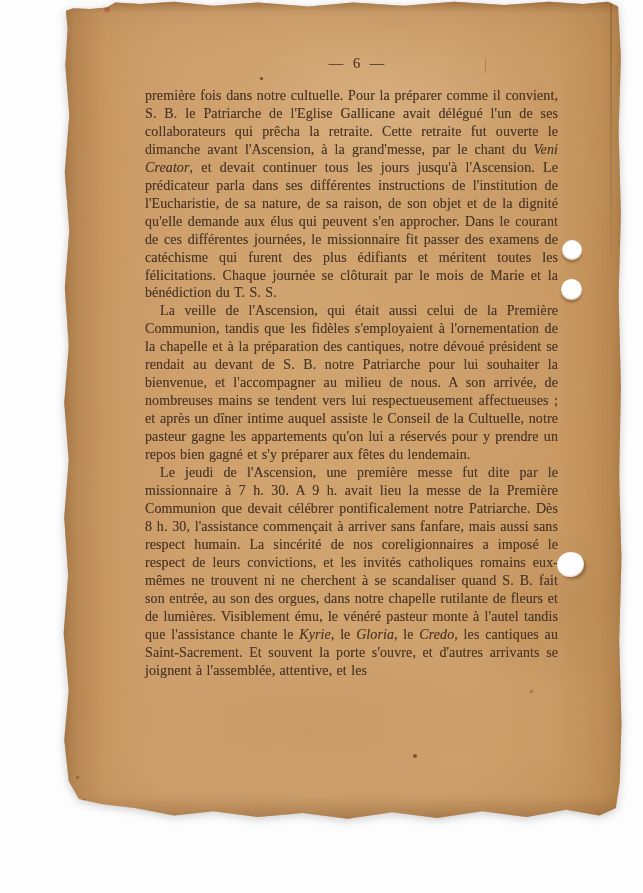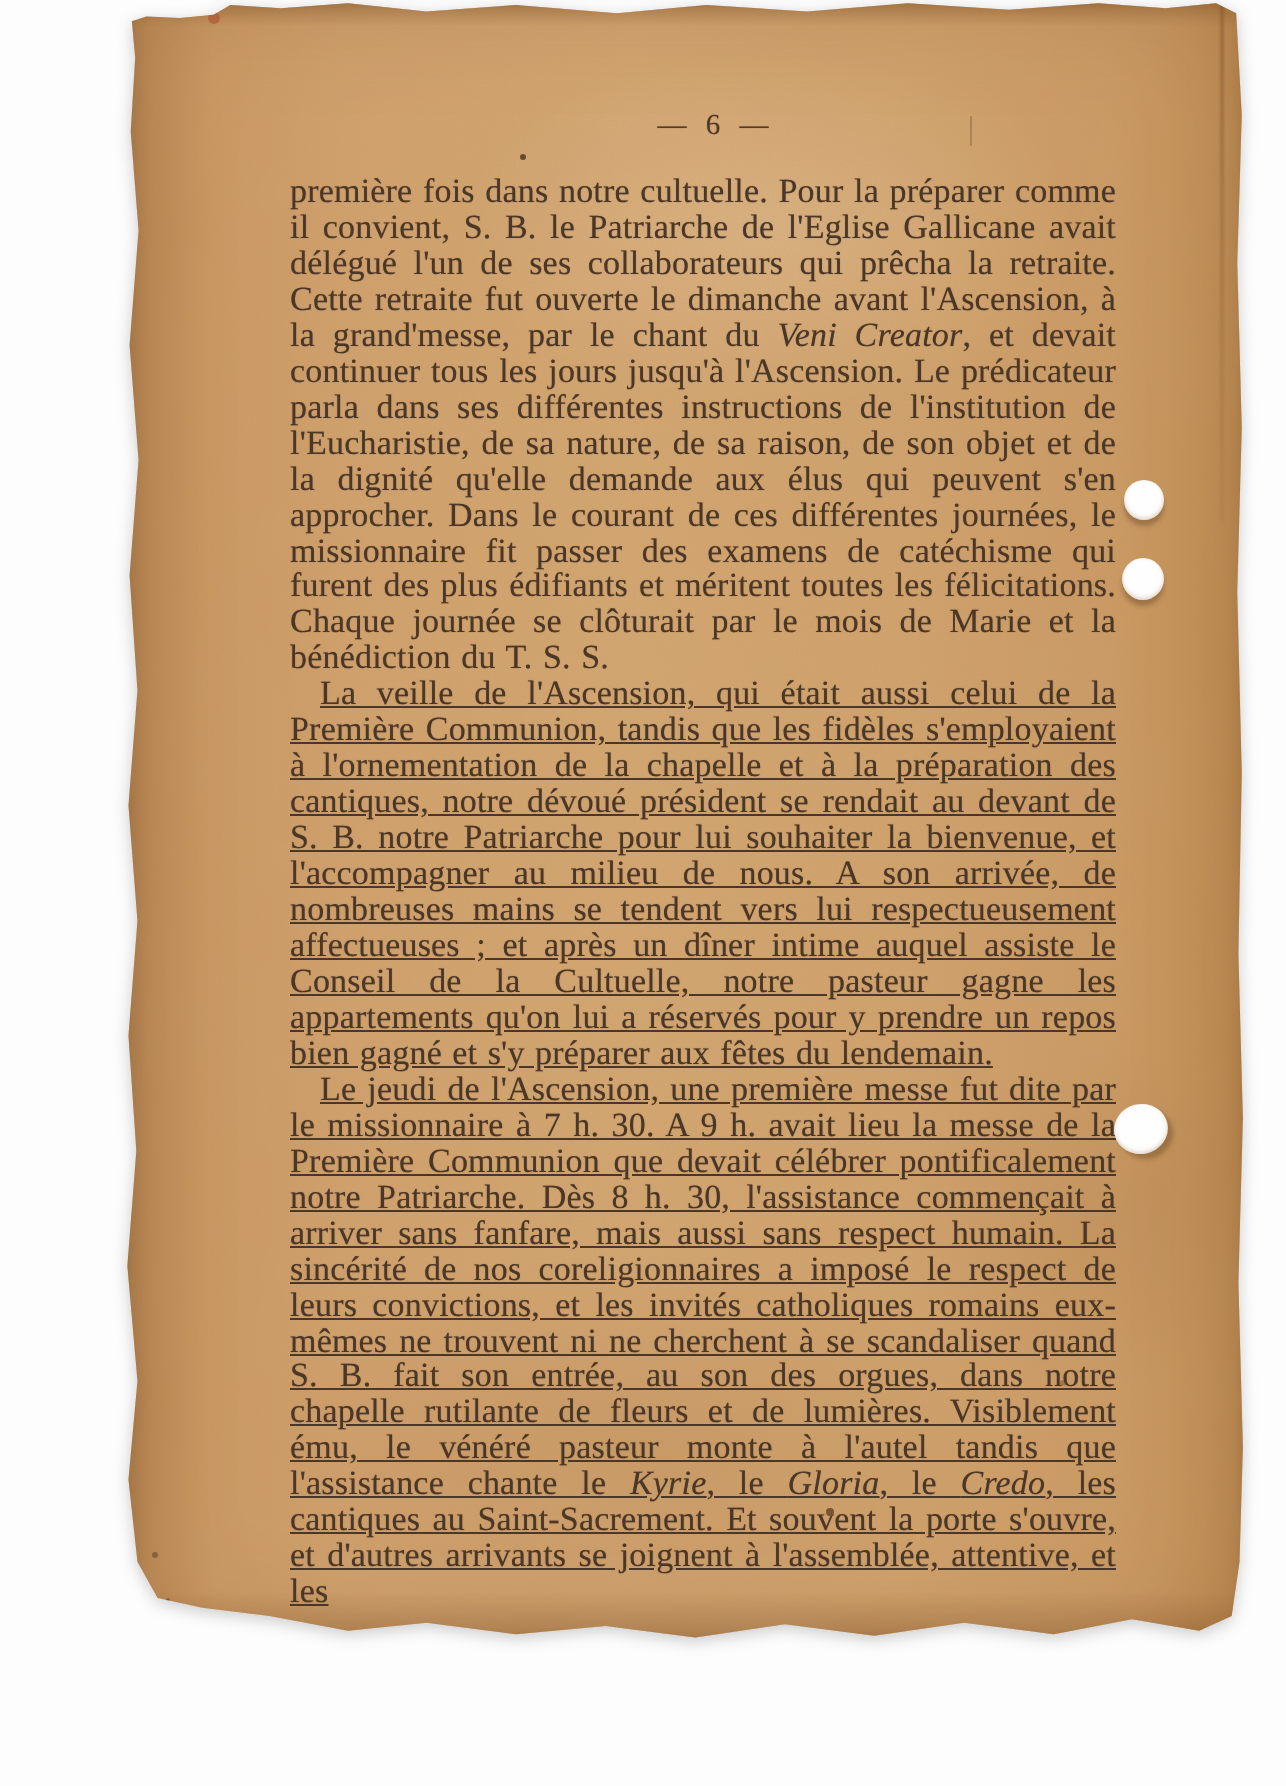--- a/index.html
+++ b/index.html
@@ -69,34 +69,33 @@
     font-size: 14.5px;
     letter-spacing: 3px;
     color: #4e3a28;
     text-shadow: 0 0 0.5px rgba(78,58,40,0.55);
   }
   .text-block {
     position: absolute;
     left: 83px;
     top: 87px;
     width: 413px;
-    font-size: 17px;
+    font-size: 14px;
     line-height: 17.95px;
     color: #4b3727;
     text-align: justify;
     word-spacing: 0.05em;
     letter-spacing: 0.1px;
     text-shadow: 0 0 0.5px rgba(75,55,39,0.55);
   }
   .text-block p {
     margin: 0;
   }
   .text-block p.indent {
     text-indent: 15px;
-    text-decoration: underline;
   }
   .it {
     font-style: italic;
   }
   .hole {
     position: absolute;
     background: #fefefe;
     border-radius: 50%;
     box-shadow:
       0 3px 2px rgba(112,78,42,0.45),

